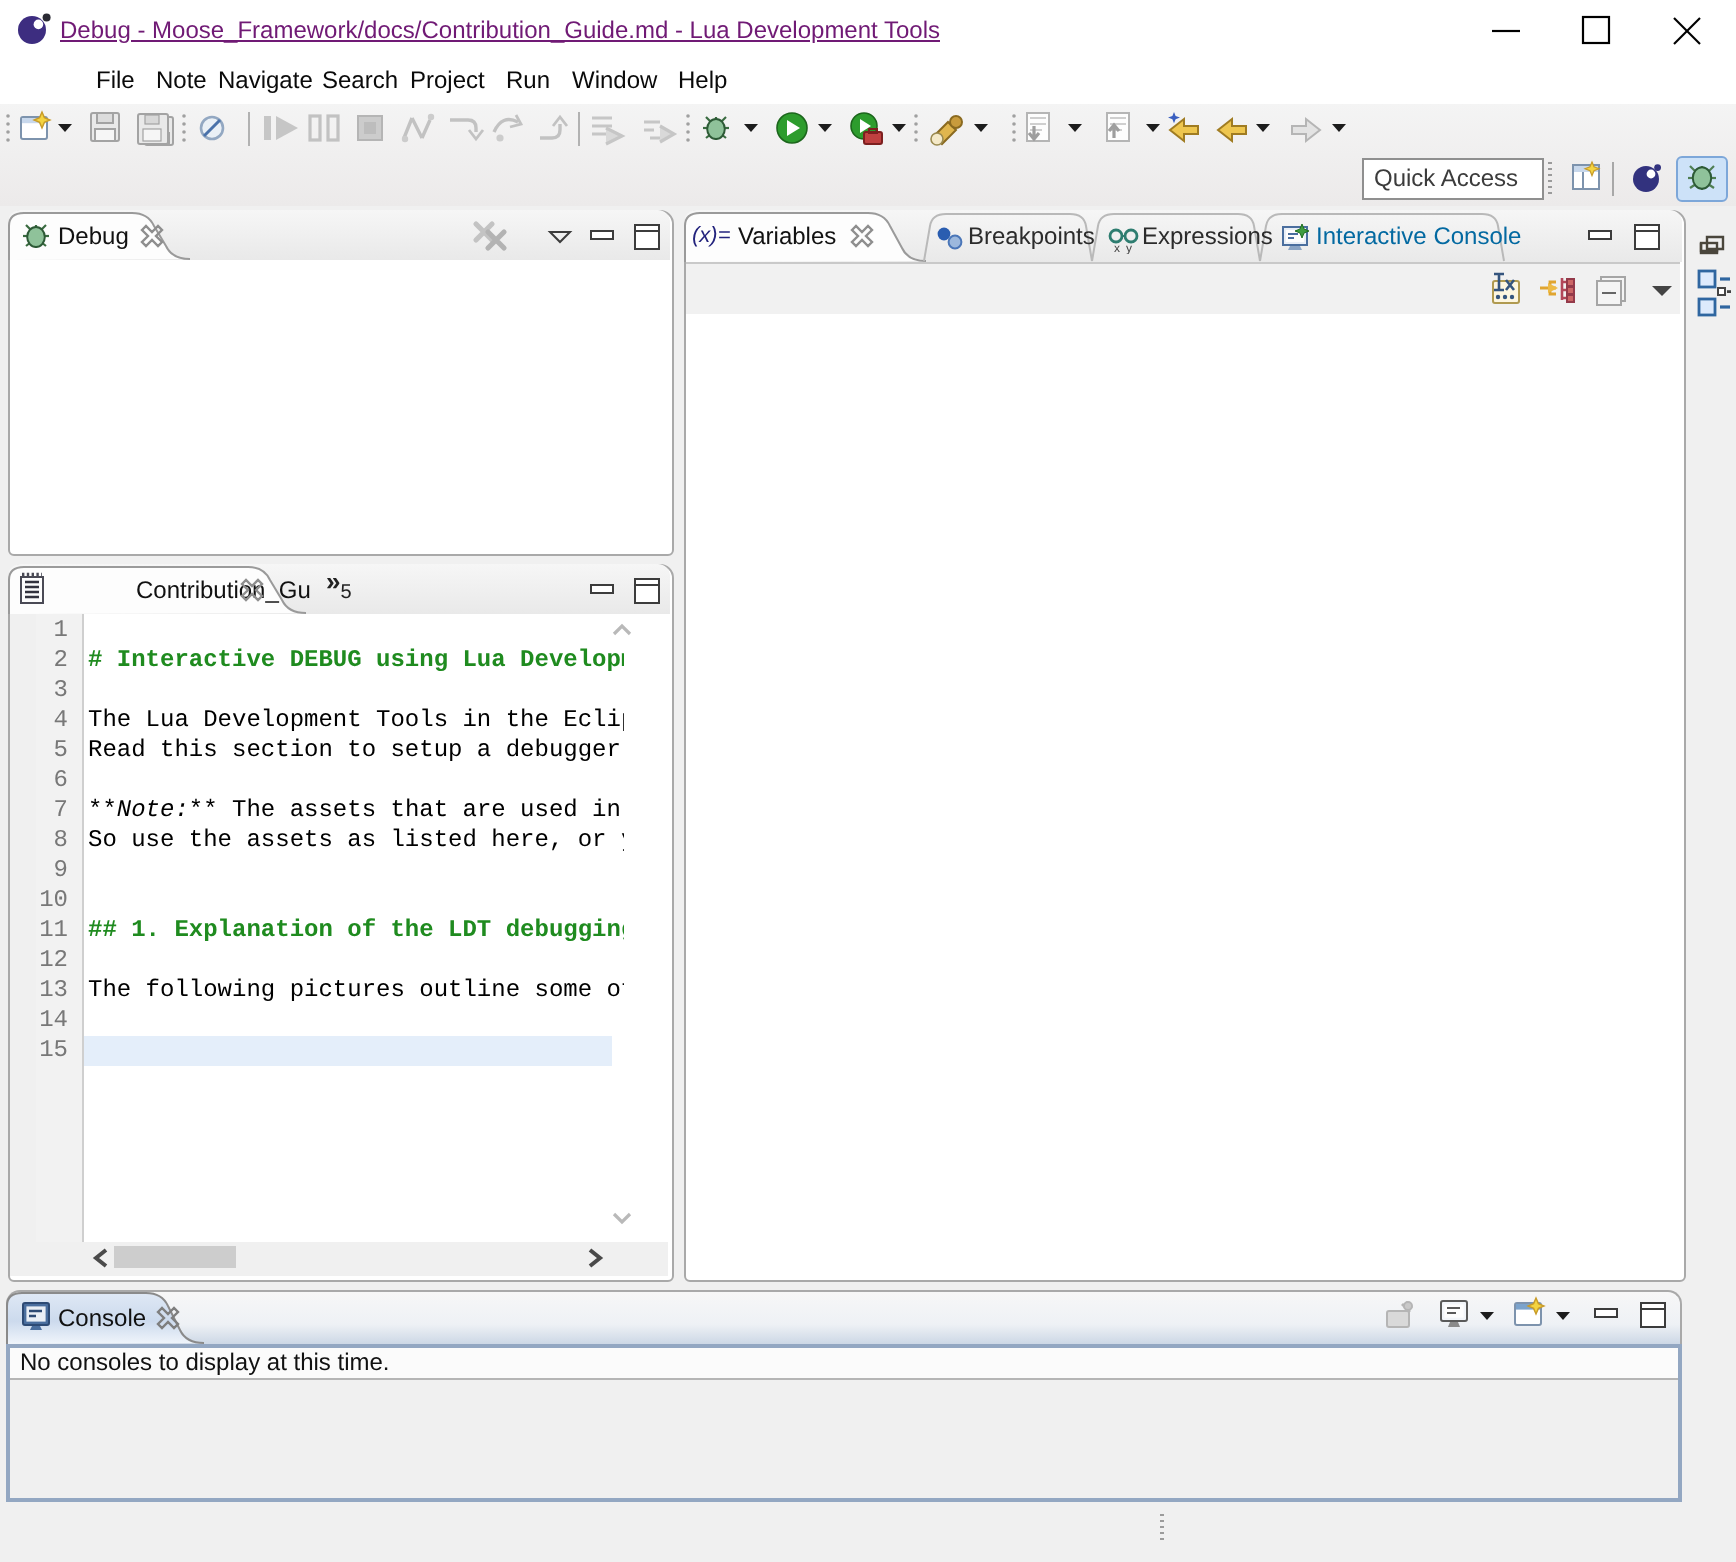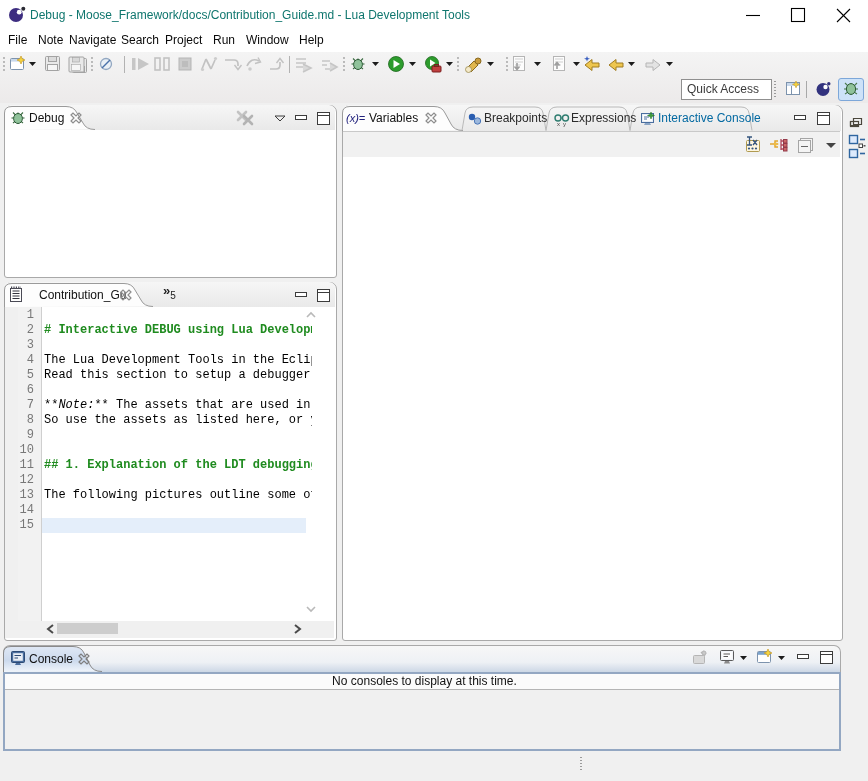--- a/index.html
+++ b/index.html
@@ -1,22 +1,22 @@
 <!DOCTYPE html>
 <html><head>
 <meta charset="utf-8">
 <style>
   html,body{margin:0;padding:0;}
   body{width:868px;height:781px;position:relative;background:#f0f0f0;
        font-family:"Liberation Sans",sans-serif;overflow:hidden;}
   .abs{position:absolute;}
   .titlebar{left:0;top:0;width:868px;height:30px;background:#ffffff;}
-  .title-text{left:30px;top:8px;font-size:12px;color:#0f766e;}
+  .title-text{left:30px;top:8px;font-size:12px;color:#701a75;text-decoration:underline;}
   .menubar{left:0;top:30px;width:868px;height:22px;background:#ffffff;}
-  .menu-item{top:33px;font-size:12px;color:#0a0a0a;}
+  .menu-item{top:33px;font-size:12px;color:#0a0a0a;margin-left:40px;}
   .toolband{left:0;top:52px;width:868px;height:51px;
     background:linear-gradient(#f4f4f4,#eceaea);}
   .panel{background:#ffffff;border:1px solid #a9a9a9;border-radius:7px 7px 3px 3px;}
   .phead{position:absolute;left:0;top:0;right:0;height:25px;
      background:linear-gradient(#f6f6f6,#e9e9e9);border-radius:6px 6px 0 0;}
   .tabtxt{position:absolute;font-size:12px;color:#111;top:6px;white-space:nowrap;}
   .handle{position:absolute;width:2px;
     background-image:repeating-linear-gradient(to bottom,#9b9b9b 0px,#9b9b9b 1px,transparent 1px,transparent 3px);}
   .mono{font-family:"Liberation Mono",monospace;}
 </style>
@@ -263,21 +263,21 @@
   <div class="phead"></div>
   <svg class="abs" style="left:0;top:0" width="170" height="25" viewBox="0 0 170 25">
     <path d="M0.5,25 L0.5,8 Q0.5,1.5 8,1.5 L120,1.5 Q128,1.5 131,8 L137,18 Q140,24.5 149,24.5 L0.5,25 Z" fill="#fdfdfd"></path>
     <path d="M0.5,25 L0.5,8 Q0.5,1.5 8,1.5 L120,1.5 Q128,1.5 131,8 L137,18 Q140,24.5 149,24.5" fill="none" stroke="#9a9a9a"></path>
   </svg>
   <svg class="abs" style="left:5px;top:4px" width="15" height="17" viewBox="0 0 15 17">
     <rect x="1.5" y="2.5" width="11" height="13" fill="#fdfdfd" stroke="#4a4a55"></rect>
     <path d="M2,1.2 L12,1.2" stroke="#4a4a55" stroke-width="1.6" stroke-dasharray="1.2 1.2"></path>
     <path d="M3.5,5 L10.5,5 M3.5,7.5 L10.5,7.5 M3.5,10 L10.5,10 M3.5,12.5 L10.5,12.5" stroke="#33333e" stroke-width="1.2"></path>
   </svg>
-  <div class="tabtxt" style="left:11px;margin-left:24px;">Contribution_Gu</div>
+  <div class="tabtxt" style="left:40px;margin-left:24px;">Contribution_Gu</div>
   <svg class="abs" style="left:116px;top:7px" width="12" height="12" viewBox="0 0 12 12">
     <path d="M1,3 L3,1 L6,4 L9,1 L11,3 L8,6 L11,9 L9,11 L6,8 L3,11 L1,9 L4,6 Z" fill="none" stroke="#8e8e8e" stroke-width="1.2"></path>
   </svg>
   <div class="abs" style="left:159px;top:1px;font-size:13px;font-weight:bold;color:#222;">»<span style="font-size:10px;font-weight:normal;position:relative;top:4px;">5</span></div>
   <svg class="abs" style="left:232px;top:4px" width="95" height="18" viewBox="0 0 95 18">
     <rect x="59.5" y="6.5" width="11" height="4" fill="#fff" stroke="#3c3c3c"></rect>
     <rect x="81.5" y="3.5" width="12" height="12" fill="#fff" stroke="#3c3c3c"></rect>
     <line x1="81.5" y1="6.5" x2="93.5" y2="6.5" stroke="#3c3c3c"></line>
   </svg>
 
@@ -451,21 +451,21 @@
       <rect x="1" y="3" width="12" height="2.8" fill="#7ba3cc"></rect>
       <path d="M11,0 L12.2,2.8 L15,4 L12.2,5.2 L11,8 L9.8,5.2 L7,4 L9.8,2.8 Z" fill="#f4d441" stroke="#c89b28" stroke-width="0.7"></path>
     </g>
     <path d="M89,8 L96,8 L92.5,12 Z" fill="#1c1c1c"></path>
     <rect x="108.5" y="6.5" width="11" height="4" fill="#fff" stroke="#3c3c3c"></rect>
     <rect x="131.5" y="3.5" width="12" height="12" fill="#fff" stroke="#3c3c3c"></rect>
     <line x1="131.5" y1="6.5" x2="143.5" y2="6.5" stroke="#3c3c3c"></line>
   </svg>
 
   <div class="abs" style="left:0;top:27px;width:834px;height:75px;border:2px solid #93a7c2;background:#f0f0f0;">
-    <div style="height:15px;background:#fbfbfb;border-bottom:1px solid #b5b5b5;font-size:12px;line-height:15px;color:#111;padding-left:5px;text-align:center;">No consoles to display at this time.</div>
+    <div style="height:15px;background:#fbfbfb;border-bottom:1px solid #b5b5b5;font-size:12px;line-height:15px;color:#111;padding-left:5px;">No consoles to display at this time.</div>
   </div>
 </div>
 
 <svg class="abs" style="left:846px;top:103px" width="22" height="60" viewBox="0 0 22 60">
   <g fill="none" stroke="#4a463c" stroke-width="1.2">
     <path d="M7.5,15.5 h8 v6 h-8 z"></path>
     <path d="M4.5,18.5 h-0 v4 h8 v-1.5"></path>
     <rect x="4.5" y="18.5" width="8" height="5"></rect>
   </g>
   <g>

